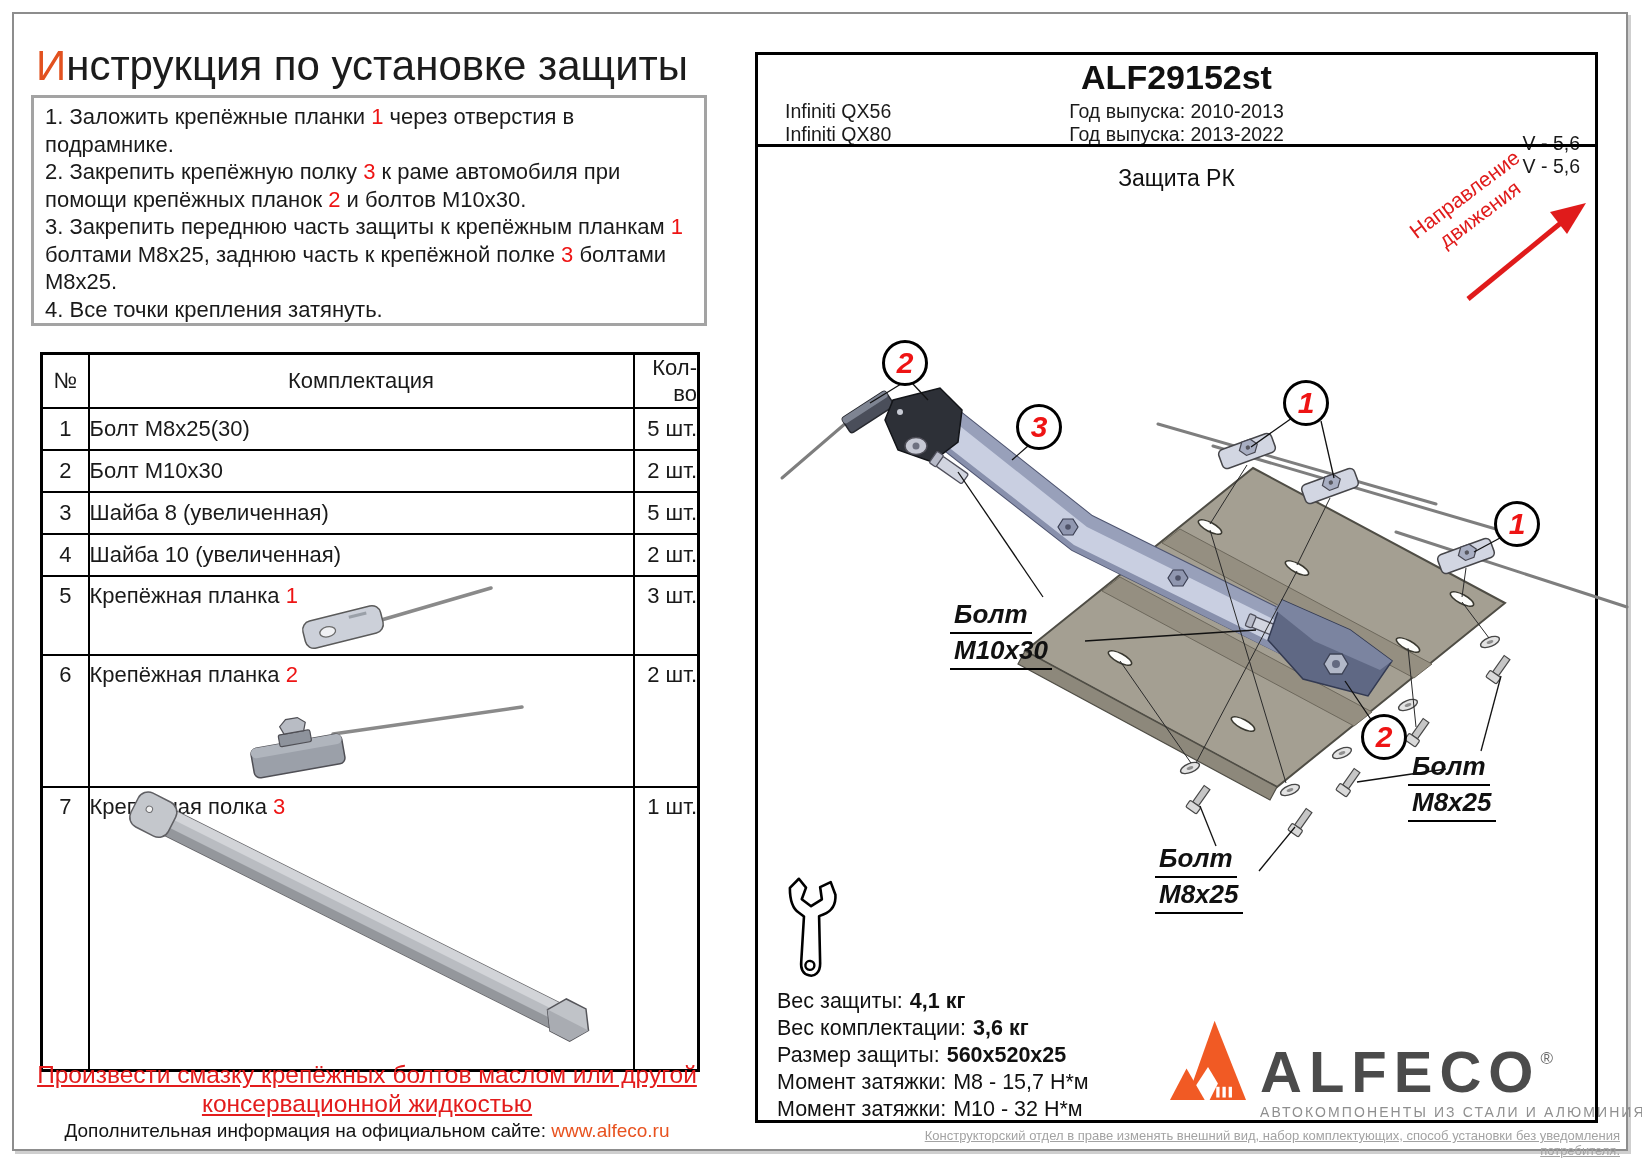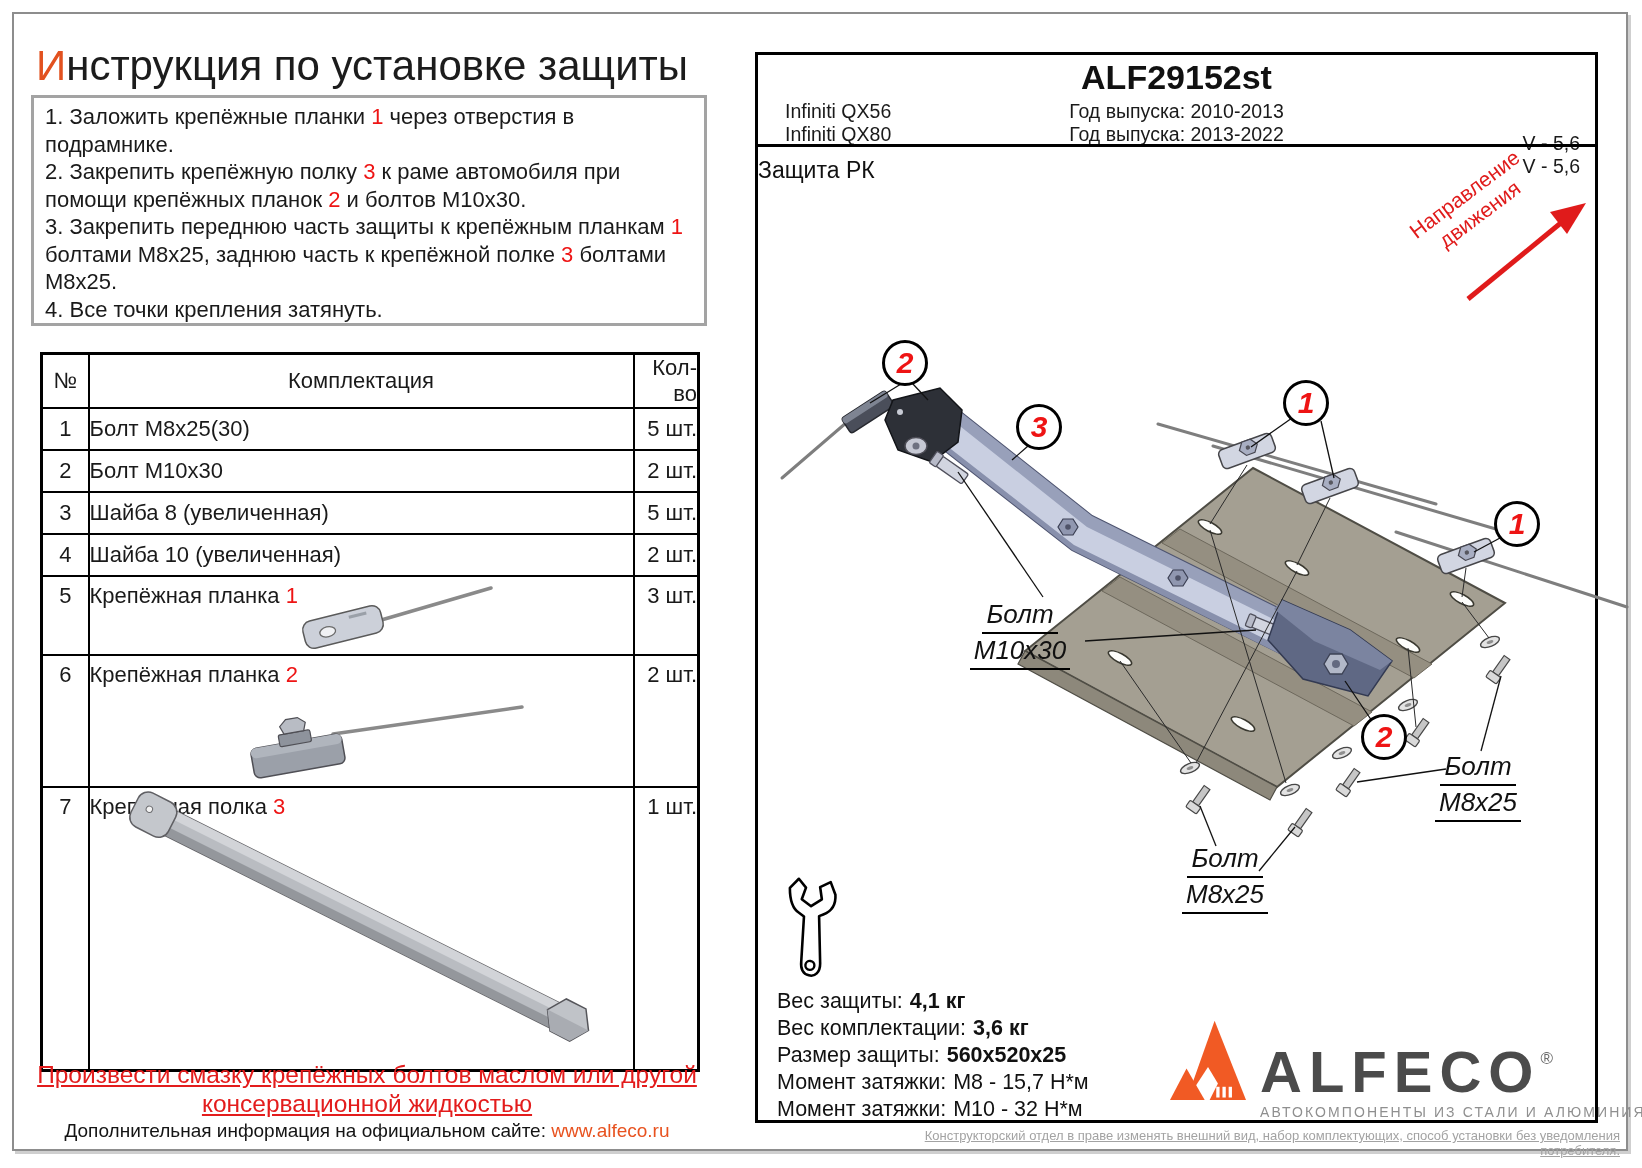--- a/index.html
+++ b/index.html
@@ -35,26 +35,26 @@
   .info-line{left:31px;top:1120px;width:672px;text-align:center;font-size:19px;color:#141414;}
   .info-line .link{color:#e8521f;cursor:pointer;}
   
   .panel{left:755px;top:52px;width:837px;height:1065px;border:3px solid #000;}
   .part-number{left:0;right:0;top:3px;text-align:center;font-size:34px;font-weight:bold;color:#111;}
   .veh-row{left:0;right:0;height:23px;font-size:19.5px;}
   .veh-row .model{position:absolute;left:27px;}
   .veh-row .years{position:absolute;left:0;right:0;text-align:center;}
   .veh-row .engine{position:absolute;right:15px;margin-top:32px;}
   .panel-divider{left:0;right:0;top:89px;border-top:3px solid #000;height:0;}
-  .drawing-title{left:0;right:0;top:102px;text-align:left;font-size:23px;color:#111;}
+  .drawing-title{left:0;right:0;top:110px;text-align:center;font-size:23px;color:#111;}
   
   svg.drawing{left:758px;top:144px;overflow:visible;}
   .callout{width:40px;height:40px;border:3.5px solid #000;border-radius:50%;background:#fff;
     display:flex;align-items:center;justify-content:center;font-size:30px;font-weight:bold;font-style:italic;color:#ee1414;}
-  .bolt-label{width:140px;text-align:center;font-size:26px;font-weight:normal;font-style:italic;line-height:33px;color:#111;}
+  .bolt-label{width:140px;text-align:left;font-size:26px;font-weight:bold;font-style:italic;line-height:33px;color:#111;}
   .bolt-label span{display:inline-block;border-bottom:2px solid #000;padding:0 4px 1px 4px;}
   .direction{left:1390px;top:178px;width:170px;height:60px;transform:rotate(-37deg);text-align:center;
     color:#e01b1b;font-size:21px;line-height:25px;}
   
   .specs{left:777px;top:988px;font-size:21.5px;line-height:27px;color:#111;}
   .specs .v{margin-left:7px;}
   .specs .b{font-weight:bold;}
   
   .logo{left:1170px;top:1012px;display:flex;align-items:flex-start;}
   .logo .text-col{margin-left:14px;padding-top:18px;}

